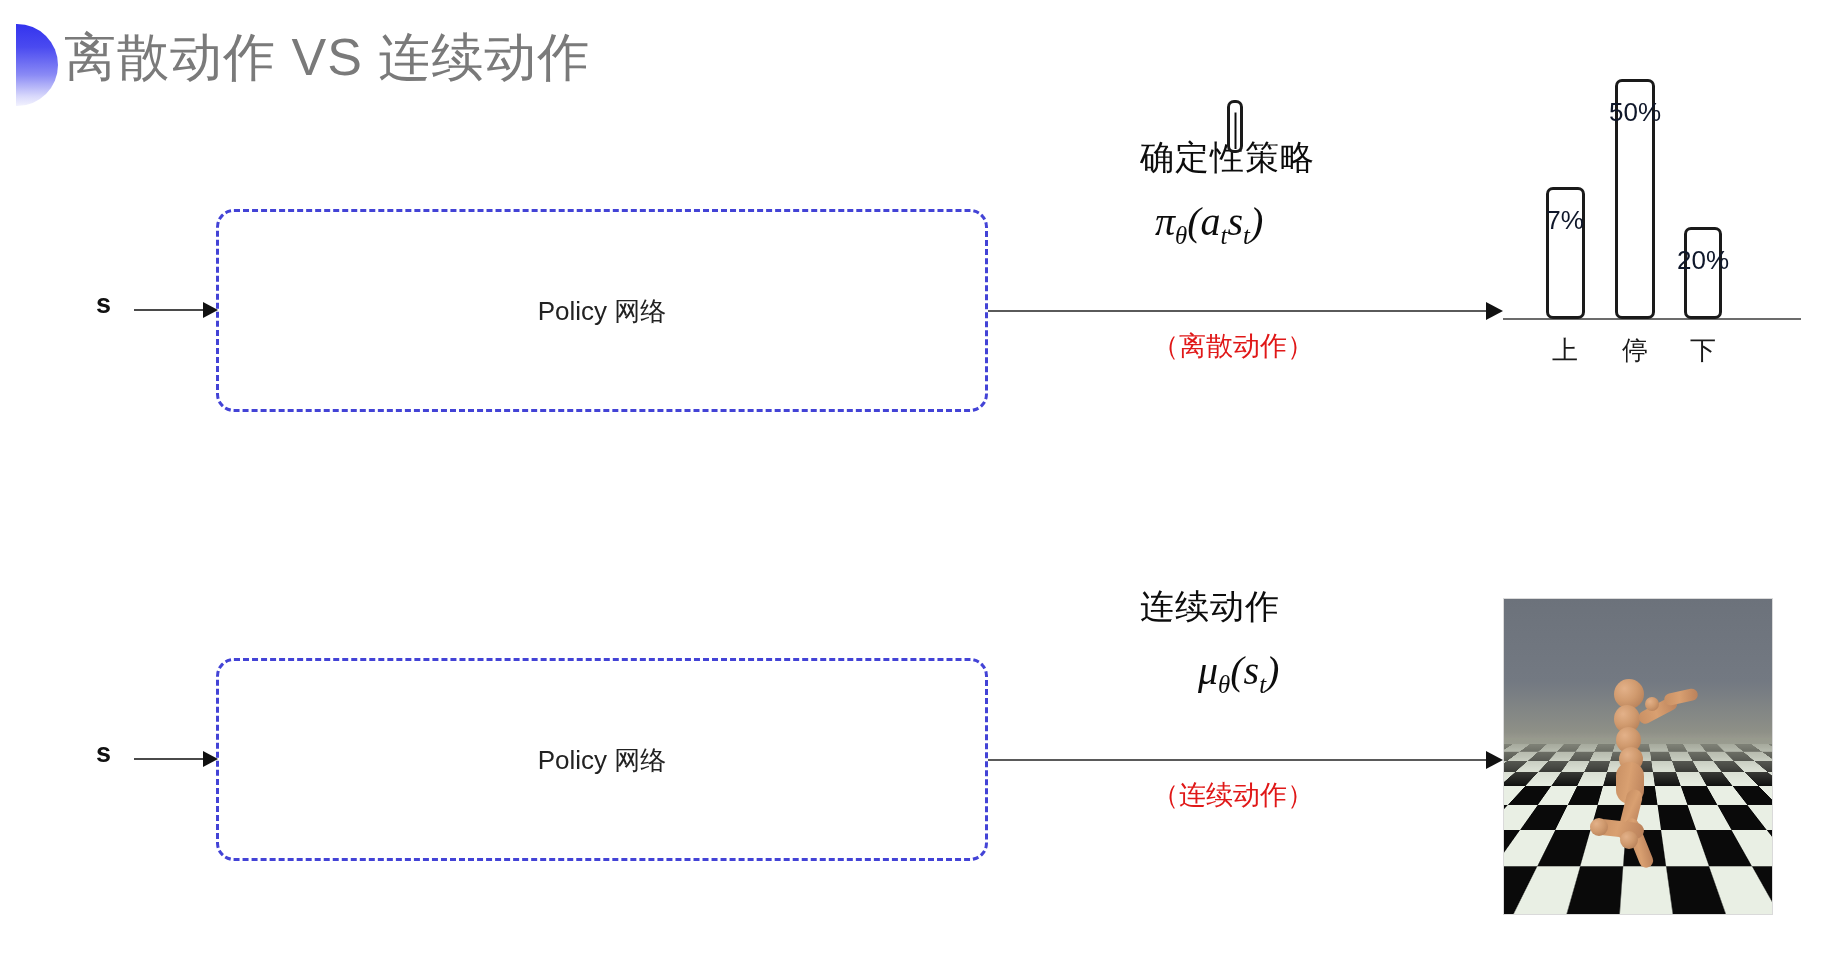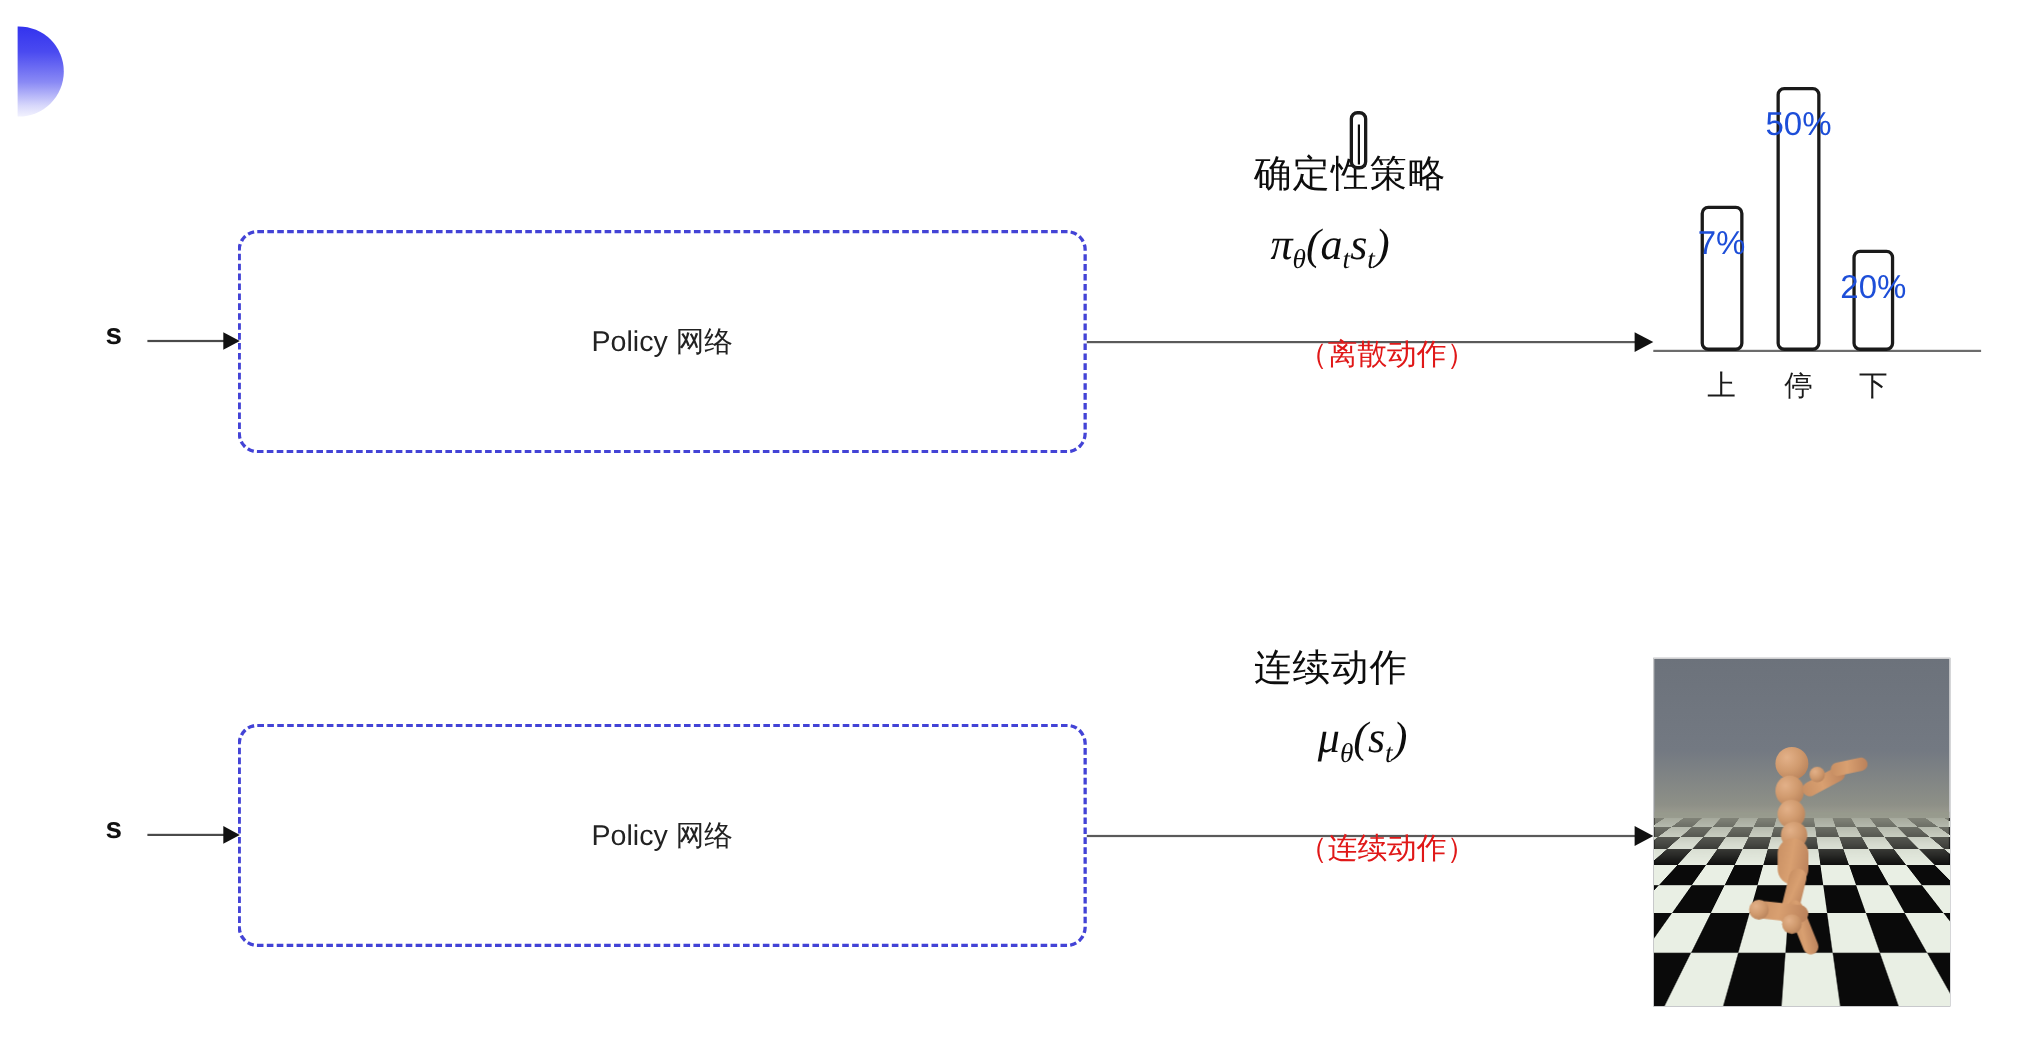--- a/index.html
+++ b/index.html
@@ -140,25 +140,24 @@
     vertical-align: sub;
     font-style: italic;
   }
   .policy-formula .bar {
     font-style: normal;
     padding: 0 1px;
   }
   .policy-note {
     position: absolute;
     left: 1152px;
-    top: 304px;
+    top: 328px;
     font-size: 27px;
     color: #e01818;
     white-space: nowrap;
-    margin-left: 28px;
   }
 
   
   .bar-chart {
     position: absolute;
     left: 1503px;
     top: 96px;
     width: 300px;
     height: 320px;
   }
@@ -173,22 +172,22 @@
   .bar {
     position: absolute;
     bottom: 97px;
     border: 3px solid #1a1a1a;
     border-radius: 7px;
     background: #ffffff;
     box-sizing: border-box;
   }
   .bar-value {
     position: absolute;
-    font-size: 30px;
-    color: #1d4ed8;
+    font-size: 26px;
+    color: #0f172a;
     white-space: nowrap;
     text-align: center;
     transform: translateX(-50%);
   }
   .bar-cat {
     position: absolute;
     bottom: 48px;
     font-size: 26px;
     color: #1a1a1a;
     text-align: center;
@@ -253,20 +252,21 @@
     height: 1px;
     background: #ffffff;
   }
 </style>
 </head>
 <body>
 
 <div id="slide">
 
   <div class="title-bullet"></div>
+  <div class="slide-title">离散动作 VS 连续动作</div>
 
   <div class="row row-discrete">
 
     <div class="state-label">s</div>
     <div class="in-arrow"></div>
 
     <div class="policy-box">
       <div class="policy-label">Policy 网络</div>
     </div>
 

